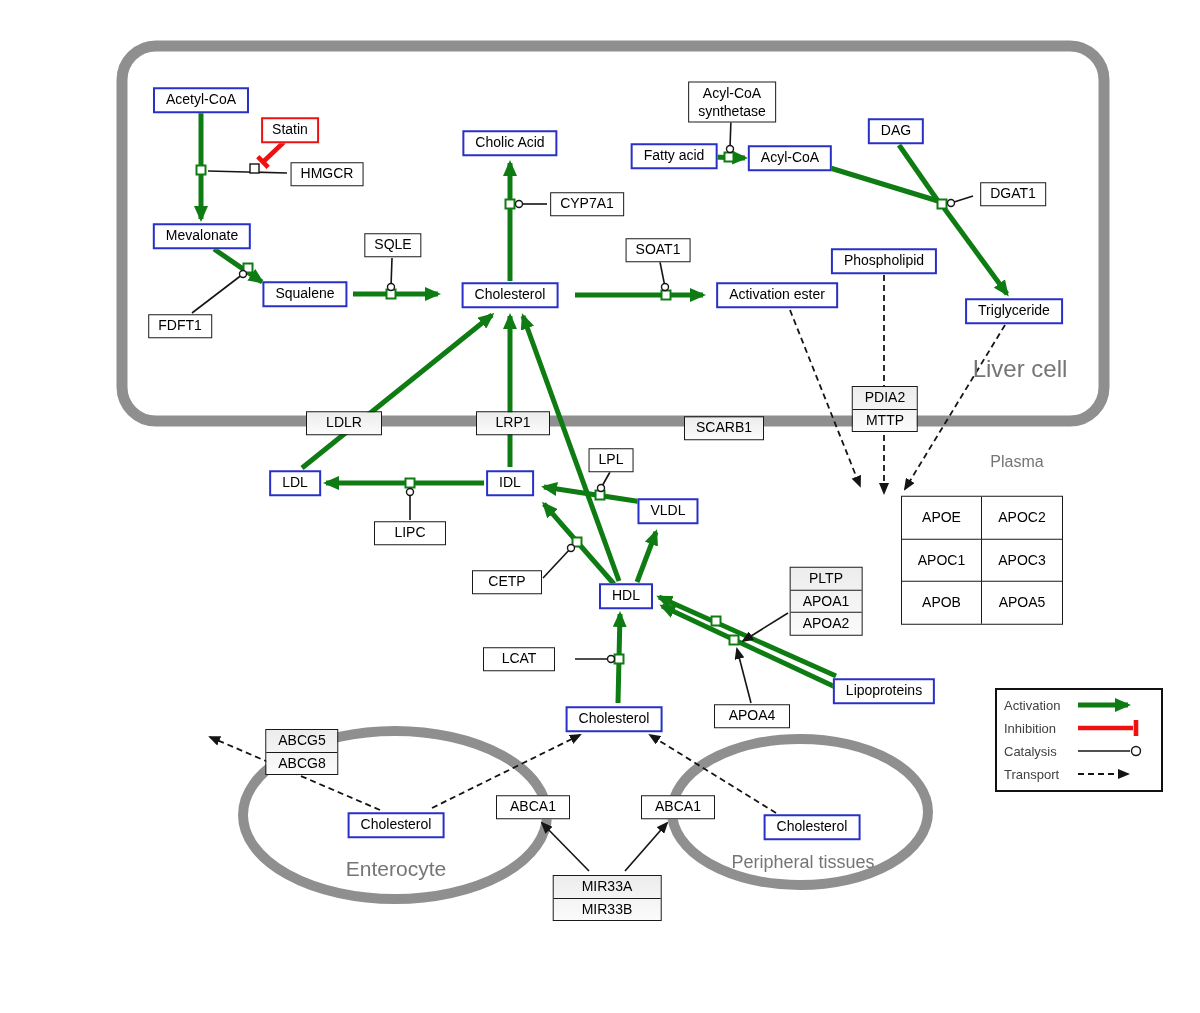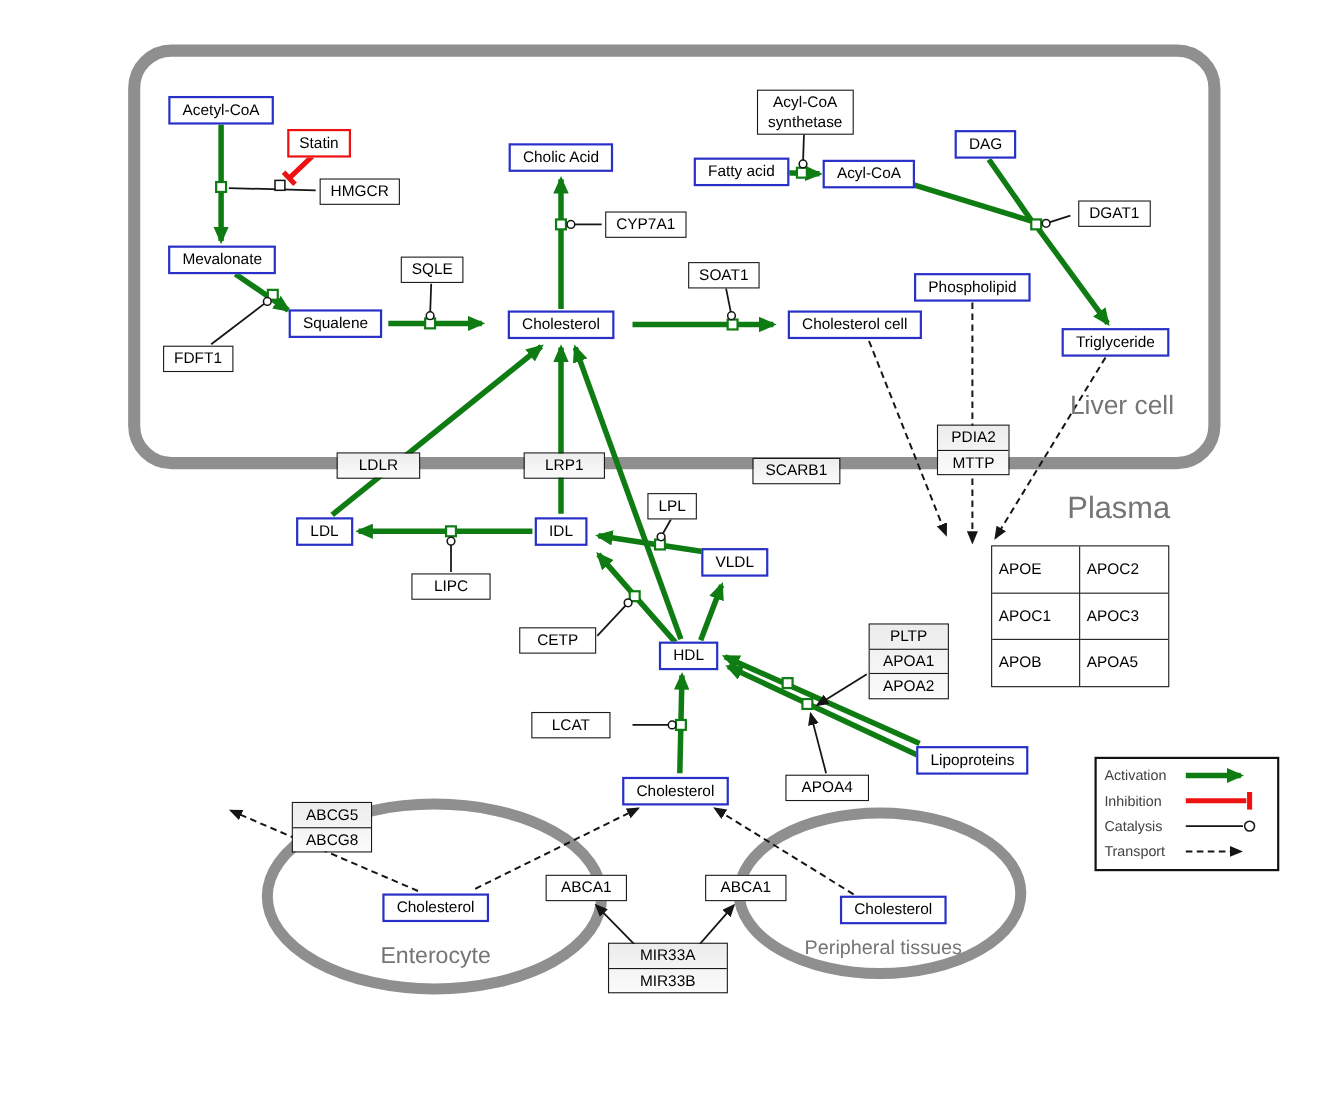--- a/index.html
+++ b/index.html
@@ -21,21 +21,21 @@
   .node{position:absolute;transform:translate(-50%,-50%);background:#fff;
         border:1.7px solid #1a1a1a;padding:2px 9px;font-size:14px;color:#000;
         white-space:nowrap;text-align:center;z-index:2;box-sizing:border-box;line-height:1.25}
   .metab{border:2.6px solid var(--blue);padding:2px 11px}
   .redb{border:2.6px solid var(--red)}
   .grayfill{background:linear-gradient(180deg,#ececec,#fbfbfb)}
   .stack{padding:0}
   .stack .row{padding:2px 12px;border-bottom:1.4px solid #1a1a1a}
   .stack .row:last-child{border-bottom:none}
   .apo{display:grid;grid-template-columns:80px 80px;padding:0}
-  .apo .cell{padding:12px 6px;border-right:1.4px solid #1a1a1a;border-bottom:1.4px solid #1a1a1a;text-align:left}
+  .apo .cell{padding:12px 6px;border-right:1.4px solid #1a1a1a;border-bottom:1.4px solid #1a1a1a;text-align:center}
   .apo .cell:nth-child(2n){border-right:none}
   .apo .cell:nth-child(5),.apo .cell:nth-child(6){border-bottom:none}
   .comp-label{position:absolute;transform:translate(-50%,-50%);font-weight:normal;
               color:var(--graytext);z-index:1;white-space:nowrap}
   .legend-box{position:absolute;border:2.2px solid #111;z-index:1;background:transparent}
   .legend-label{position:absolute;transform:translateY(-50%);font-size:13px;color:#404040;z-index:2}
 </style>
 </head>
 <body>
 
@@ -142,36 +142,36 @@
       <path class="ge" d="M1078,705 L1128,705" marker-end="url(#ag)"></path>
       <path class="re" d="M1078,728 L1133,728"></path>
       <path class="re" d="M1136,720 L1136,736"></path>
       <path class="ke" d="M1078,751 L1130,751"></path>
         <circle class="catend" cx="1136" cy="751" r="4.5"></circle>
       <path class="de" d="M1078,774 L1128,774" marker-end="url(#ab)"></path>
     </g>
   </svg>
 
   <div class="comp-label" style="left:1020px;top:369px;font-size:24px">Liver cell</div>
-  <div class="comp-label" style="left:1017px;top:462px;font-size:28px">Plasma</div>
+  <div class="comp-label" style="left:1017px;top:462px;font-size:16px">Plasma</div>
   <div class="comp-label" style="left:396px;top:869px;font-size:21px">Enterocyte</div>
   <div class="comp-label" style="left:803px;top:862px;font-size:18px">Peripheral tissues</div>
 
   <div class="node metab" style="left:201px;top:100px">Acetyl-CoA</div>
   <div class="node redb" style="left:290px;top:130px">Statin</div>
   <div class="node" style="left:327px;top:174px">HMGCR</div>
   <div class="node metab" style="left:202px;top:236px">Mevalonate</div>
   <div class="node" style="left:180px;top:326px">FDFT1</div>
   <div class="node metab" style="left:305px;top:294px">Squalene</div>
   <div class="node" style="left:393px;top:245px">SQLE</div>
   <div class="node metab" style="left:510px;top:295px">Cholesterol</div>
   <div class="node metab" style="left:510px;top:143px">Cholic Acid</div>
   <div class="node" style="left:587px;top:204px">CYP7A1</div>
   <div class="node" style="left:658px;top:250px">SOAT1</div>
-  <div class="node metab" style="left:777px;top:295px">Cholesterol cell</div>
+  <div class="node metab" style="left:777px;top:295px">Activation ester</div>
   <div class="node" style="left:732px;top:102px">
     <div>Acyl-CoA</div>
     <div>synthetase</div>
   </div>
   <div class="node metab" style="left:674px;top:156px">Fatty acid</div>
   <div class="node metab" style="left:790px;top:158px">Acyl-CoA</div>
   <div class="node metab" style="left:896px;top:131px">DAG</div>
   <div class="node" style="left:1013px;top:194px">DGAT1</div>
   <div class="node metab" style="left:884px;top:261px">Phospholipid</div>
   <div class="node metab" style="left:1014px;top:311px">Triglyceride</div>
@@ -212,21 +212,21 @@
   <div class="node metab" style="left:614px;top:719px">Cholesterol</div>
 
   <div class="node stack grayfill" style="left:302px;top:752px">
     <div class="row">ABCG5</div>
     <div class="row">ABCG8</div>
   </div>
   <div class="node metab" style="left:396px;top:825px">Cholesterol</div>
   <div class="node" style="left:533px;top:807px;min-width:74px">ABCA1</div>
   <div class="node" style="left:678px;top:807px;min-width:74px">ABCA1</div>
   <div class="node metab" style="left:812px;top:827px">Cholesterol</div>
-  <div class="node stack grayfill" style="left:607px;top:880px">
+  <div class="node stack grayfill" style="left:607px;top:898px">
     <div class="row" style="padding:2px 28px">MIR33A</div>
     <div class="row" style="padding:2px 11px">MIR33B</div>
   </div>
 
   <div class="legend-box" style="left:995px;top:688px;width:164px;height:100px"></div>
   <div class="legend-label" style="left:1004px;top:705px">Activation</div>
   <div class="legend-label" style="left:1004px;top:728px">Inhibition</div>
   <div class="legend-label" style="left:1004px;top:751px">Catalysis</div>
   <div class="legend-label" style="left:1004px;top:774px">Transport</div>
 

